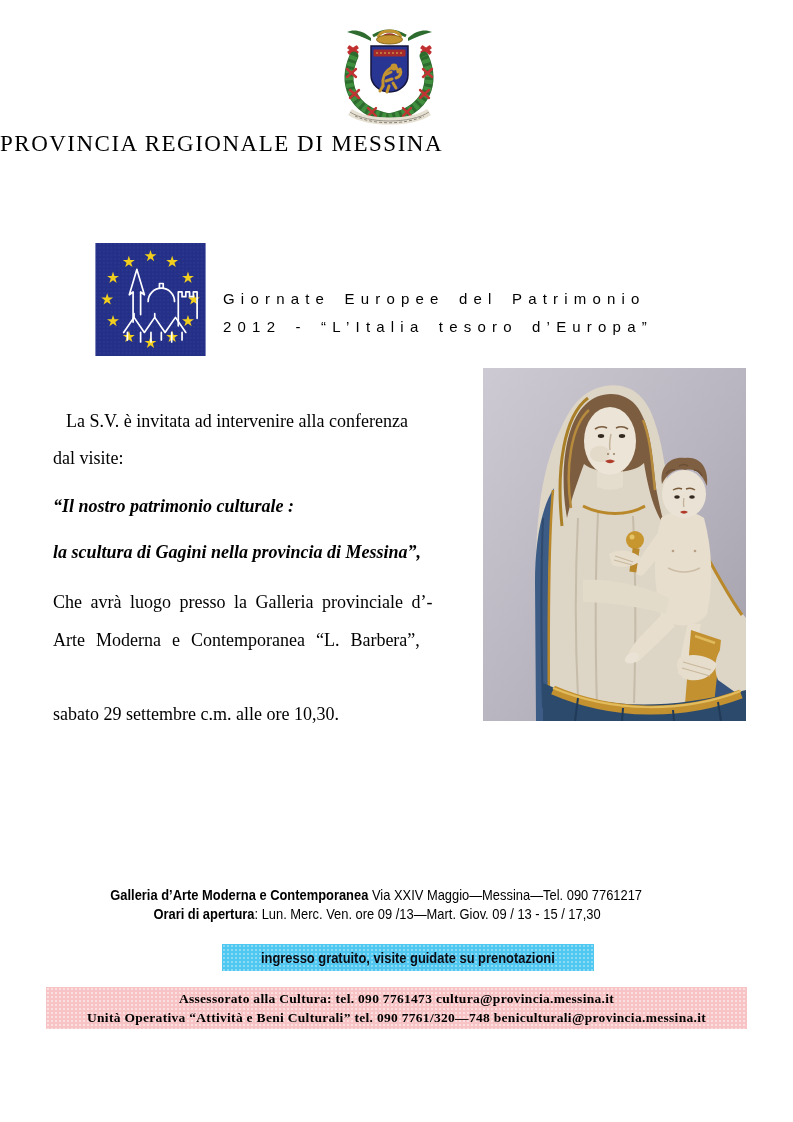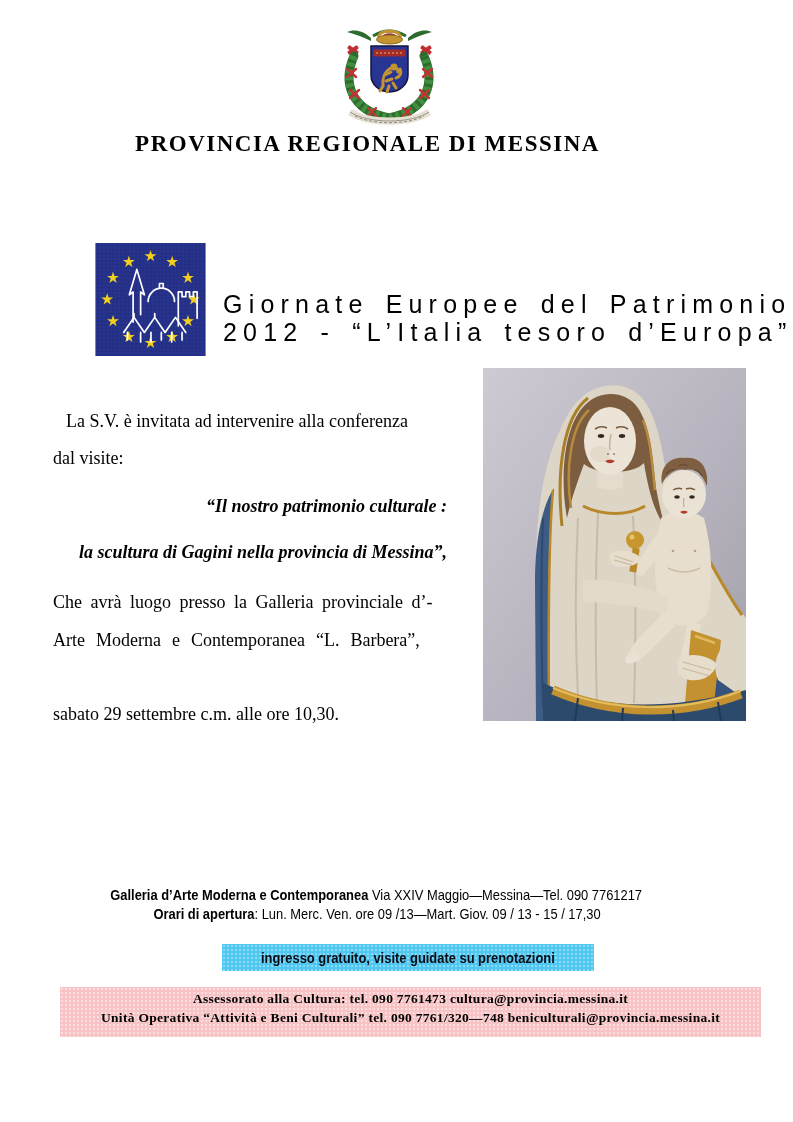--- a/index.html
+++ b/index.html
@@ -6,43 +6,43 @@
   .page{
     position:relative;width:793px;height:1122px;margin:0 auto;
     background:#ffffff;overflow:hidden;
     font-family:"Liberation Serif","DejaVu Serif",serif;color:#000;
   }
   .abs{position:absolute;}
 
   
   .coat{left:333px;top:26px;width:113px;height:102px;}
   .org-title{
-    left:0;top:131px;width:735px;text-align:center;
-    font-size:23px;letter-spacing:1.5px;font-weight:700;white-space:nowrap;
+    left:0;top:131px;width:735px;
+    font-size:23px;letter-spacing:1.5px;font-weight:400;white-space:nowrap;
   }
   .dept-title{
     left:0;top:171px;width:730px;text-align:center;
     font-family:"Liberation Sans","DejaVu Sans",sans-serif;
     font-style:italic;font-weight:700;font-size:19px;letter-spacing:.5px;
   }
 
   
   .eu-logo{left:95px;top:243px;width:111px;height:113px;}
   .event-line{
     font-family:"Liberation Sans","DejaVu Sans",sans-serif;
-    font-size:25px;letter-spacing:6.2px;word-spacing:4px;white-space:nowrap;
+    font-size:15px;letter-spacing:6.2px;word-spacing:4px;white-space:nowrap;
   }
   .ev1{left:223px;top:290px;}
   .ev2{left:223px;top:318px;}
 
   
   .body-line{left:53px;width:394px;font-size:18px;white-space:nowrap;}
   .b1{top:411px;padding-left:13px;}
   .b2{top:448px;}
-  .bt{text-align:right;font-weight:700;font-style:italic;white-space:nowrap;}
+  .bt{text-align:left;font-weight:700;font-style:italic;white-space:nowrap;}
   .bt1{top:496px;}
   .bt2{top:542px;}
   .b3{top:592px;word-spacing:4px;}
   .b4{top:630px;word-spacing:6.5px;}
   .b5{top:668px;margin-top:36px;}
 
   
   .photo{left:483px;top:368px;width:263px;height:353px;}
 
   
@@ -61,21 +61,21 @@
     left:222px;top:944px;width:372px;height:27px;line-height:27px;text-align:center;
     background-color:#4fc7f0;
     background-image:radial-gradient(circle,rgba(255,255,255,.35) 1px,transparent 1.3px);
     background-size:4px 4px;
     font-family:"Liberation Sans","DejaVu Sans",sans-serif;
     font-weight:700;font-size:15px;color:#0b0b14;white-space:nowrap;
   }
 
   
   .pink{
-    left:60px;top:987px;width:701px;height:50px;
+    left:46px;top:987px;width:701px;height:42px;
     background-color:#f8c3c4;
     background-image:radial-gradient(circle,rgba(255,255,255,.45) 1px,transparent 1.3px);
     background-size:4px 4px;
     text-align:center;font-weight:700;font-size:13.5px;letter-spacing:.3px;
     padding-top:2px;box-sizing:border-box;
   }
   .pink div{line-height:19px;white-space:nowrap;}
 </style>
 </head>
 <body>

